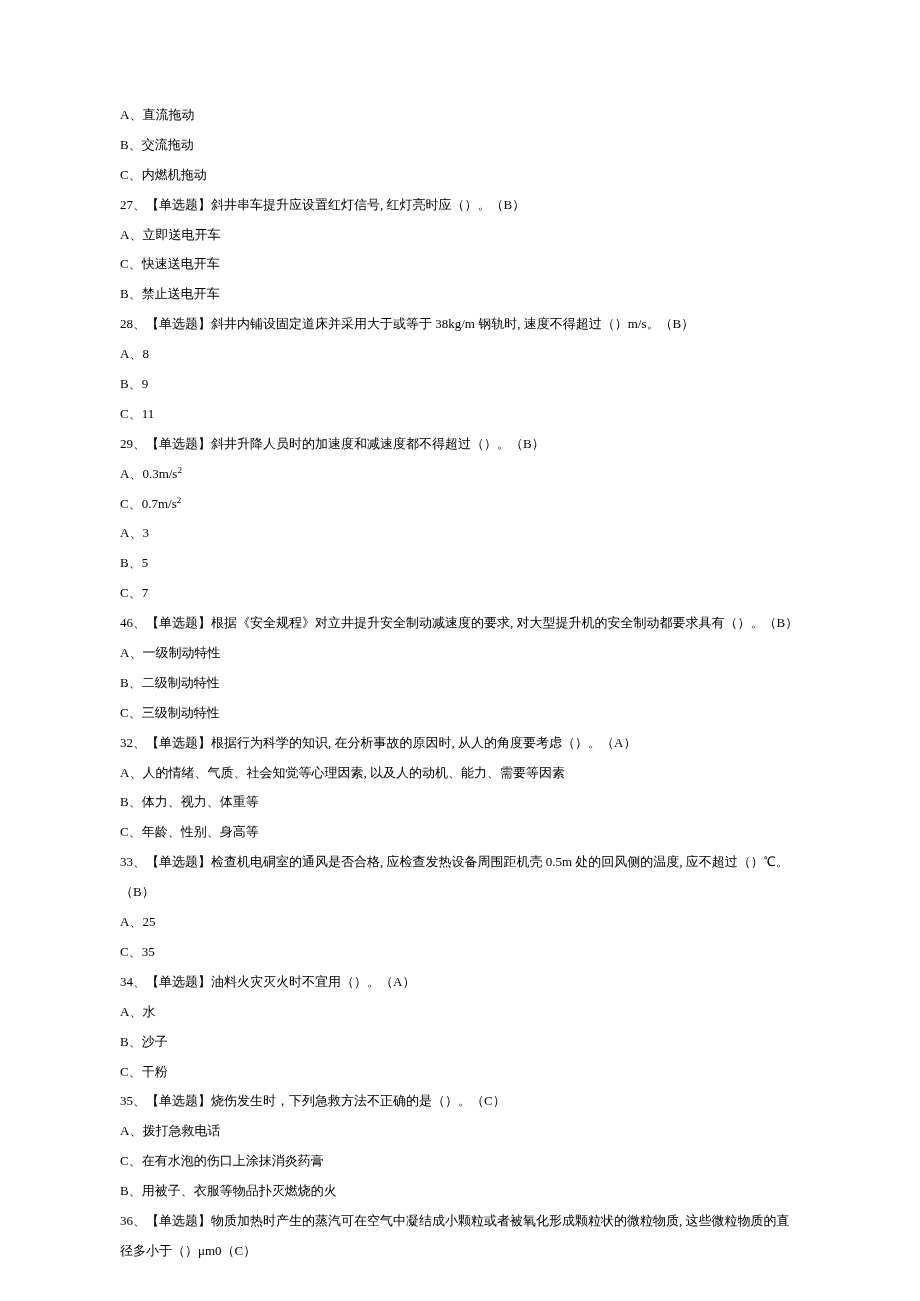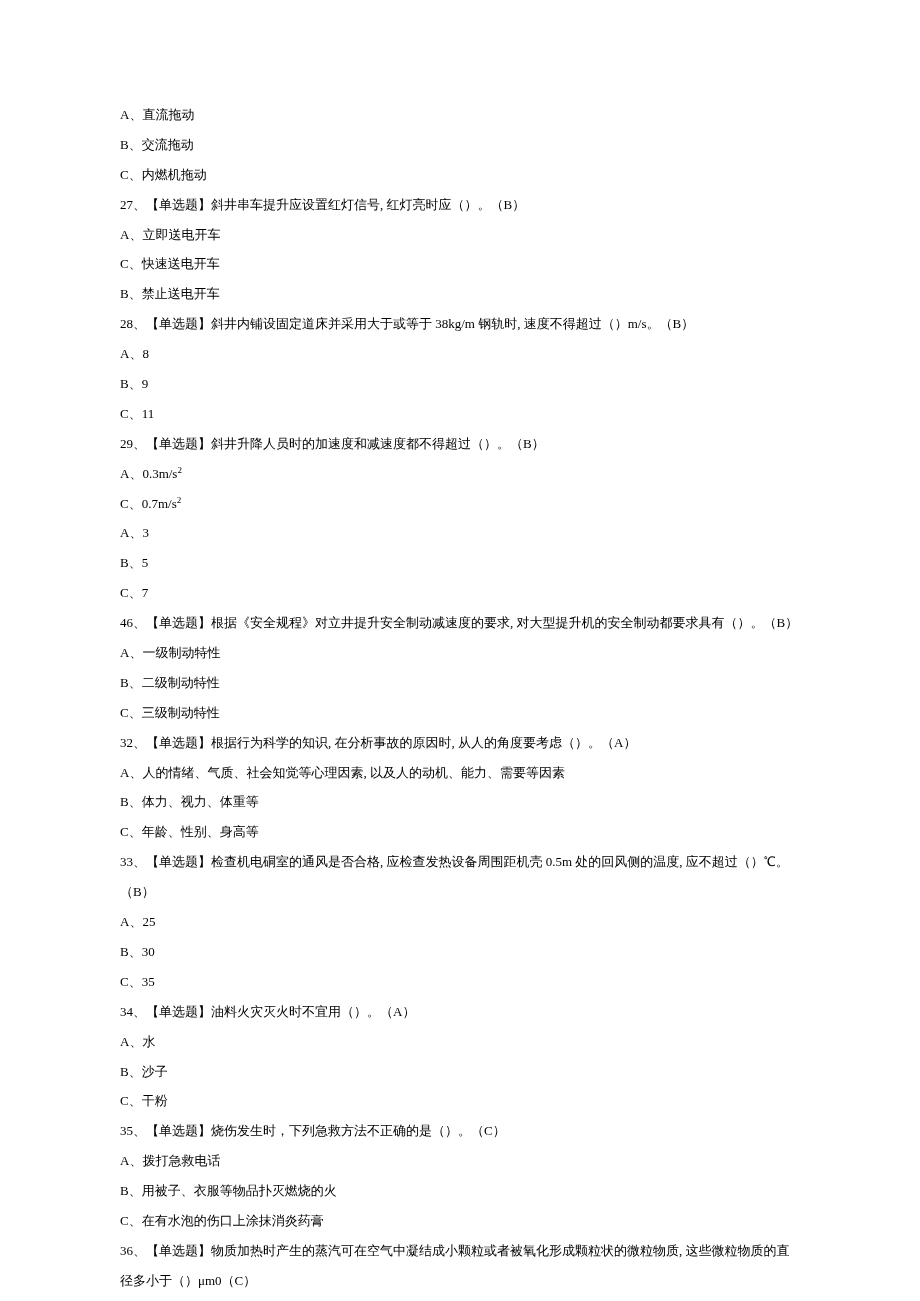--- a/index.html
+++ b/index.html
@@ -39,24 +39,23 @@
     <div class="line">46、【单选题】根据《安全规程》对立井提升安全制动减速度的要求, 对大型提升机的安全制动都要求具有（）。（B）</div>
     <div class="line">A、一级制动特性</div>
     <div class="line">B、二级制动特性</div>
     <div class="line">C、三级制动特性</div>
     <div class="line">32、【单选题】根据行为科学的知识, 在分析事故的原因时, 从人的角度要考虑（）。（A）</div>
     <div class="line">A、人的情绪、气质、社会知觉等心理因素, 以及人的动机、能力、需要等因素</div>
     <div class="line">B、体力、视力、体重等</div>
     <div class="line">C、年龄、性别、身高等</div>
     <div class="line">33、【单选题】检查机电硐室的通风是否合格, 应检查发热设备周围距机壳 0.5m 处的回风侧的温度, 应不超过（）℃。（B）</div>
     <div class="line">A、25</div>
-    <div class="line">B、30</div>
     <div class="line">C、35</div>
     <div class="line">34、【单选题】油料火灾灭火时不宜用（）。（A）</div>
     <div class="line">A、水</div>
     <div class="line">B、沙子</div>
     <div class="line">C、干粉</div>
     <div class="line">35、【单选题】烧伤发生时，下列急救方法不正确的是（）。（C）</div>
     <div class="line">A、拨打急救电话</div>
+    <div class="line">C、在有水泡的伤口上涂抹消炎药膏</div>
     <div class="line">B、用被子、衣服等物品扑灭燃烧的火</div>
-    <div class="line">C、在有水泡的伤口上涂抹消炎药膏</div>
     <div class="line">36、【单选题】物质加热时产生的蒸汽可在空气中凝结成小颗粒或者被氧化形成颗粒状的微粒物质, 这些微粒物质的直径多小于（）μm0（C）</div>
   </div>
 
 </body></html>

